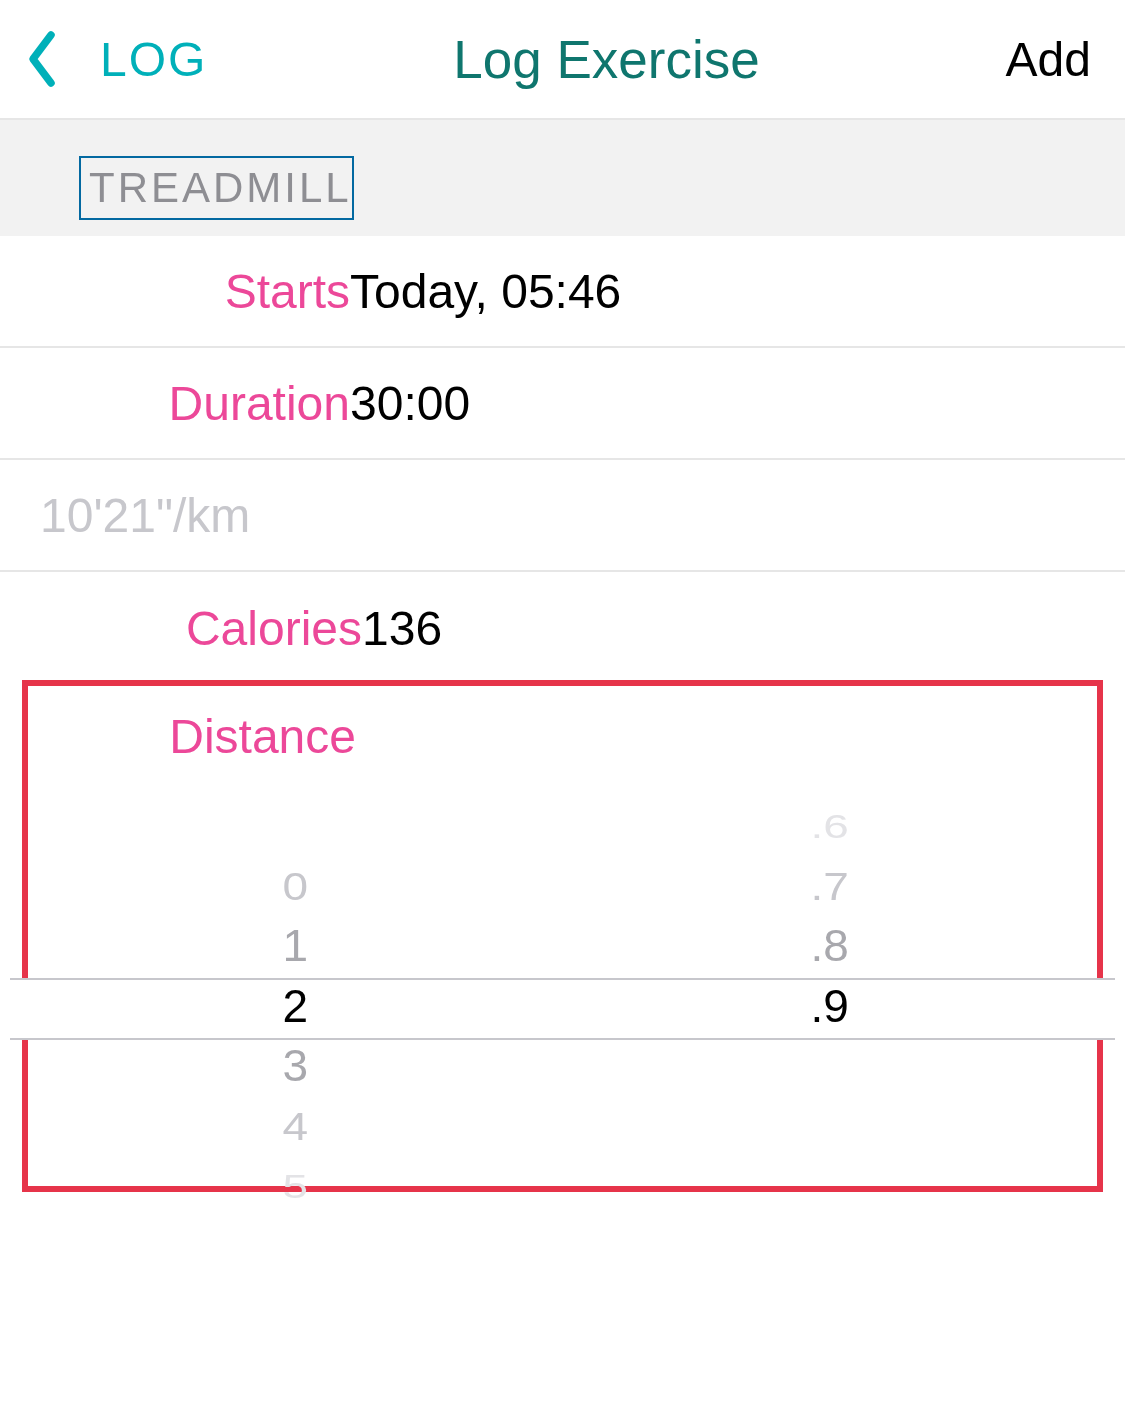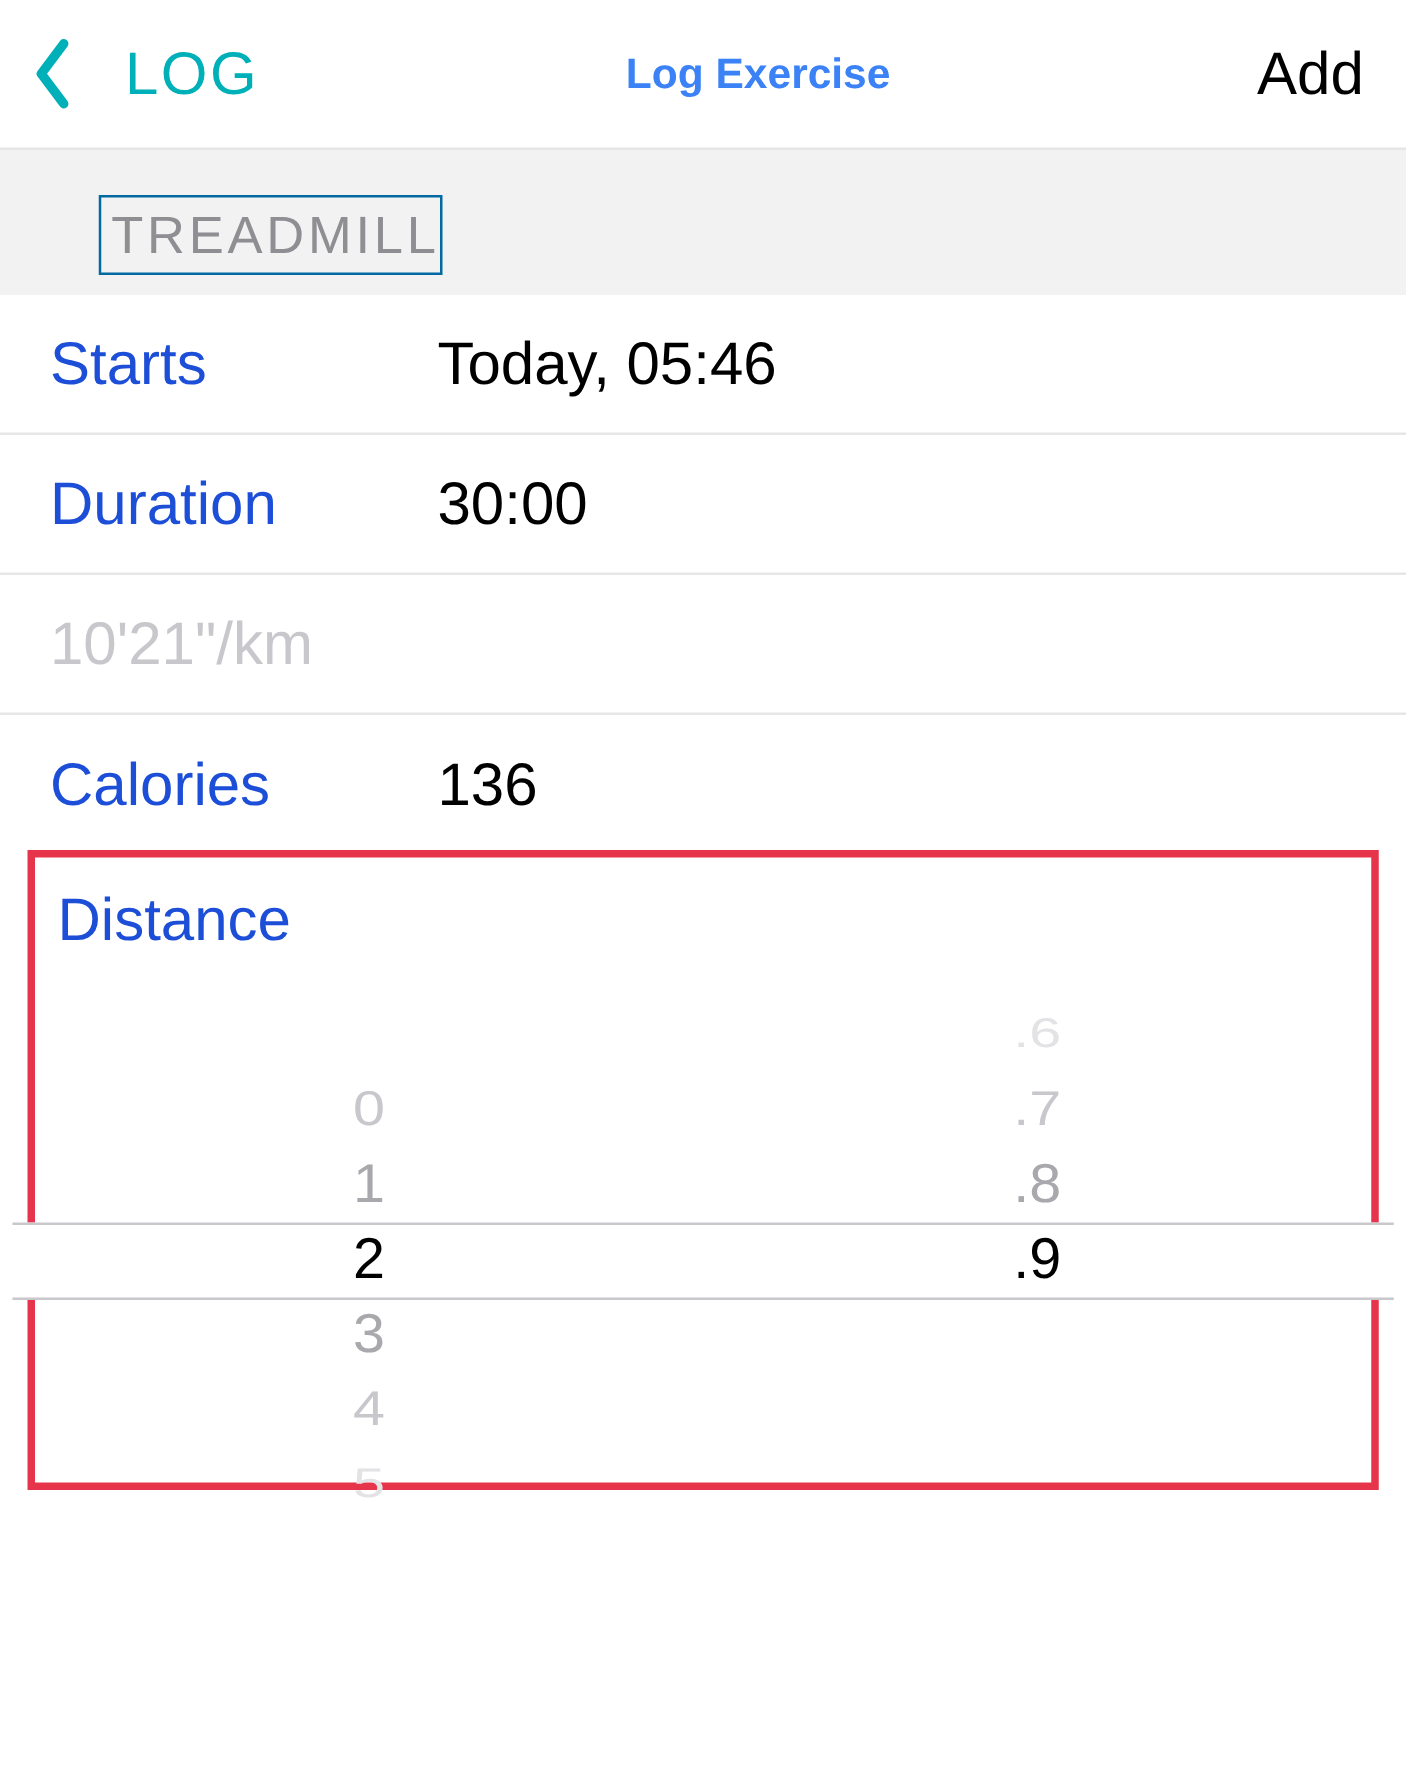--- a/index.html
+++ b/index.html
@@ -29,23 +29,23 @@
     letter-spacing: 2px;
     font-weight: 400;
     gap: 26px;
   }
   .header .back svg {
     width: 36px;
     height: 60px;
     margin-right: 14px;
   }
   .header .title {
-    color: #3b82f6;
-    font-size: 34px;
-    font-weight: 700;
+    color: #0f766e;
+    font-size: 53px;
+    font-weight: 400;
   }
   .header .add {
     color: #000000;
     font-size: 48px;
     font-weight: 400;
   }
 
   
   .section {
     background: #f2f2f2;
@@ -74,32 +74,33 @@
     display: flex;
     align-items: center;
     height: 112px;
     padding: 0 40px;
     border-bottom: 2px solid #e6e6e6;
     font-size: 48px;
   }
   .row .label {
     width: 310px;
     flex: 0 0 310px;
-    color: #1d4ed8;
+    color: #ec4899;
+    text-align: right;
   }
   .row .value {
     color: #000;
   }
   .row .value.muted {
     color: #c7c7cc;
   }
   .row .value.accent {
     color: #00b0b9;
   }
-  .row:last-child { border-bottom: none; }
+  .row:last-child { border-bottom: none; margin-left: 12px; }
 
   
   .distance-block {
     border: 6px solid #e6344a;
     margin: 0 22px 0 22px;
     margin-top: -4px;
     padding-bottom: 10px;
   }
   .distance-block .row {
     padding: 0 18px;

